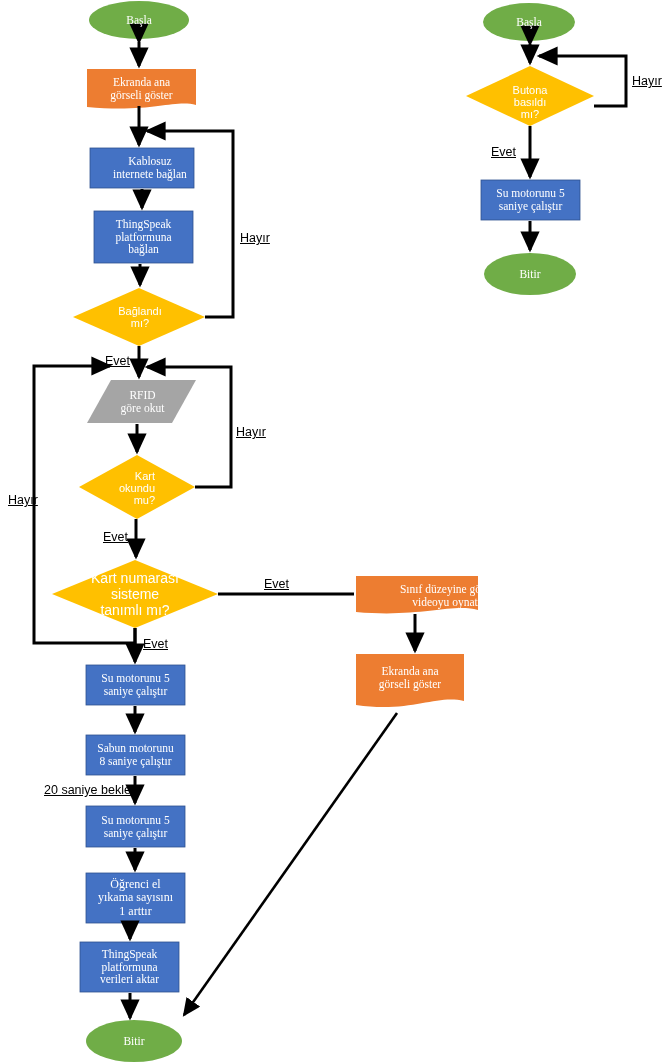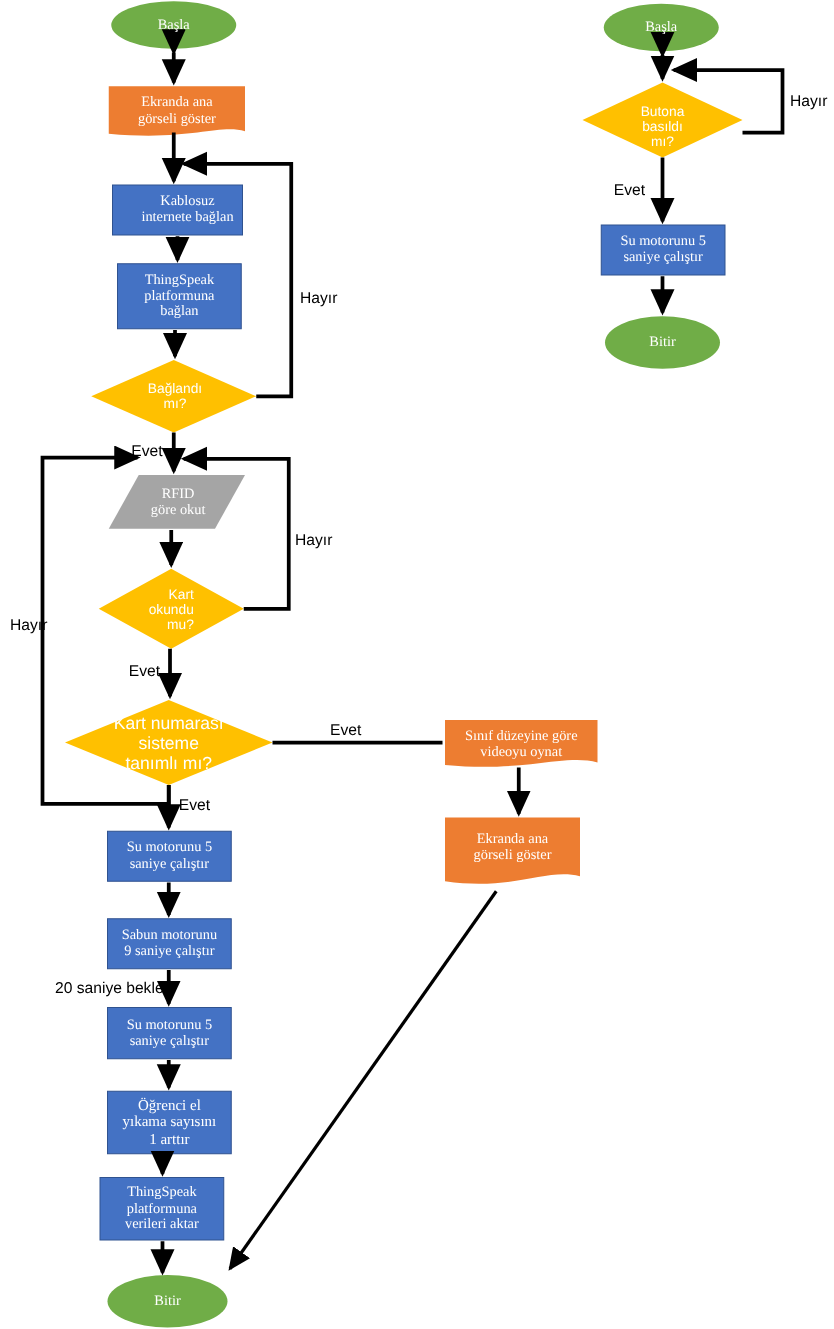--- a/index.html
+++ b/index.html
@@ -1,21 +1,21 @@
 <!DOCTYPE html>
 <html><head>
 <meta charset="utf-8">
 <title>Flowchart</title>
 <style>
   html,body{margin:0;padding:0;background:#ffffff;}
   body{width:667px;height:1063px;position:relative;overflow:hidden;
        font-family:"Liberation Serif", serif;}
   #canvas{position:absolute;left:0;top:0;width:667px;height:1063px;}
   .lbl{position:absolute;font-family:"Liberation Sans", sans-serif;
-       font-size:12.5px;color:#000;white-space:nowrap;}
+       font-size:12.5px;color:#000;white-space:nowrap;text-decoration:underline;}
   .nodetext{position:absolute;display:flex;align-items:center;
             justify-content:center;text-align:center;color:#ffffff;
             pointer-events:none;line-height:1.12;}
   .serif{font-family:"Liberation Serif", serif;}
   .sans{font-family:"Liberation Sans", sans-serif;}
 </style>
 </head>
 <body>
 
 <svg id="canvas" viewBox="0 0 667 1063" xmlns="http://www.w3.org/2000/svg">
@@ -138,36 +138,36 @@
 mu?</div>
 
 <div class="nodetext sans" style="left:73px;top:571px;width:124px;height:48px;font-size:14px;white-space:pre-line;">Kart numarası
 sisteme
 tanımlı mı?</div>
 
 <div class="nodetext serif" style="left:86px;top:667px;width:99px;height:36px;font-size:11.5px;white-space:pre-line;">Su motorunu 5
 saniye çalıştır</div>
 
 <div class="nodetext serif" style="left:86px;top:737px;width:99px;height:36px;font-size:11.5px;white-space:pre-line;">Sabun motorunu
-9 saniye çalıştır</div>
+8 saniye çalıştır</div>
 
 <div class="nodetext serif" style="left:86px;top:808px;width:99px;height:37px;font-size:11.5px;white-space:pre-line;">Su motorunu 5
 saniye çalıştır</div>
 
 <div class="nodetext serif" style="left:86px;top:874px;width:99px;height:48px;font-size:12px;white-space:pre-line;">Öğrenci el
 yıkama  sayısını
 1 arttır</div>
 
 <div class="nodetext serif" style="left:80px;top:943px;width:99px;height:48px;font-size:11.5px;white-space:pre-line;">ThingSpeak
 platformuna
 verileri  aktar</div>
 
 <div class="nodetext serif" style="left:86px;top:1028px;width:96px;height:26px;font-size:11.5px;">Bitir</div>
 
-<div class="nodetext serif" style="left:356px;top:580px;width:122px;height:32px;font-size:11.5px;white-space:pre-line;">Sınıf düzeyine  göre
+<div class="nodetext serif" style="left:356px;top:580px;width:122px;height:32px;font-size:11.5px;white-space:pre-line;padding-left:28px;">Sınıf düzeyine  göre
 videoyu oynat</div>
 
 <div class="nodetext serif" style="left:356px;top:660px;width:108px;height:36px;font-size:11.5px;white-space:pre-line;">Ekranda  ana
 görseli göster</div>
 
 <div class="nodetext serif" style="left:483px;top:9px;width:92px;height:26px;font-size:11.5px;">Başla</div>
 
 <div class="nodetext sans" style="left:492px;top:78px;width:76px;height:48px;font-size:11px;white-space:pre-line;">Butona
 basıldı
 mı?</div>

